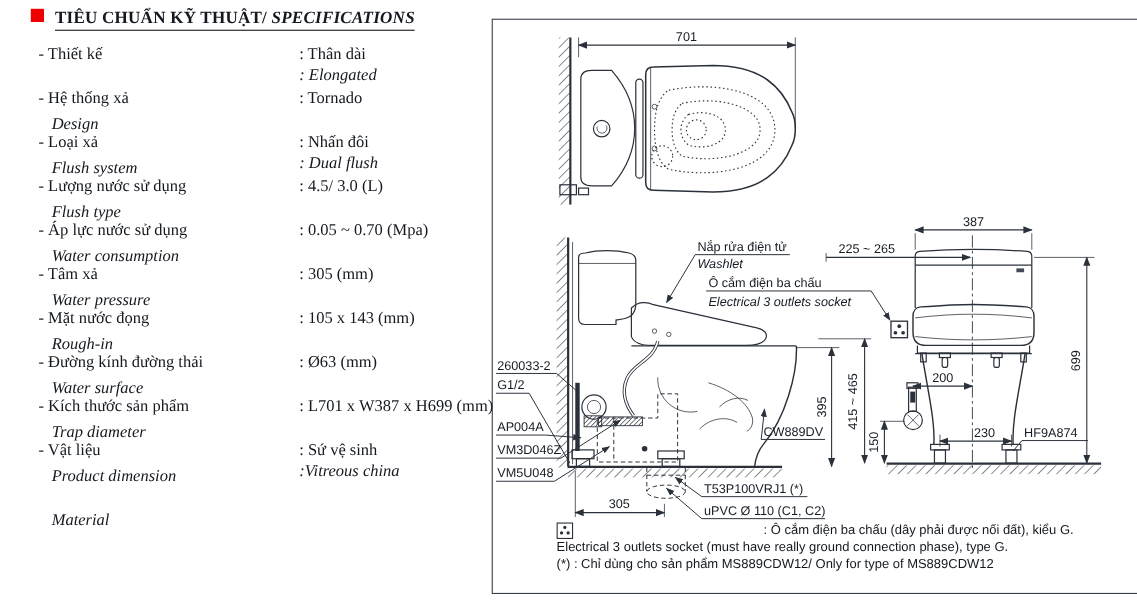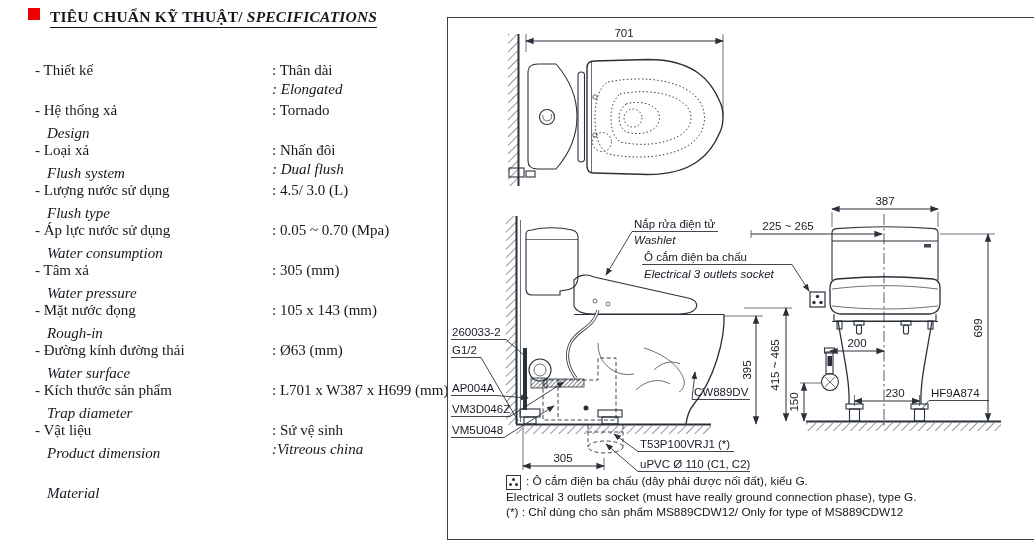--- a/index.html
+++ b/index.html
@@ -4,21 +4,21 @@
 <style>
   html,body{margin:0;padding:0;}
   body{width:1034px;height:558px;background:#ffffff;position:relative;overflow:hidden;
        font-family:"Liberation Serif", serif;color:#14181f;}
   
   .hdr{position:absolute;left:28px;top:8px;display:flex;align-items:flex-start;}
   .bullet{width:12px;height:12px;background:#ee0000;display:inline-block;margin-right:10px;}
   .title{font-size:15.5px;font-weight:bold;border-bottom:1.6px solid #14181f;padding-bottom:1px;letter-spacing:.2px;}
   .title .en{font-style:italic;}
   
-  .specs{position:absolute;left:35px;top:61px;width:405px;}
+  .specs{position:absolute;left:35px;top:41px;width:405px;}
   .row{position:relative;height:40px;font-size:15px;line-height:18.5px;}
   .lbl2{margin-left:12px;font-style:italic;margin-top:44px;}
   .val{position:absolute;left:237px;top:0;width:190px;}
   .val .v2{font-style:italic;}
   
   .panel{position:absolute;left:447px;top:17px;width:608px;height:523px;
          border:1.5px solid #39404b;box-sizing:border-box;}
   .panel svg{display:block;}
   text{font-family:"Liberation Sans", sans-serif;font-size:11.5px;fill:#161c25;}
   text.it{font-style:italic;}
@@ -31,21 +31,21 @@
   .dash{stroke:#2b313b;stroke-width:0.9;fill:none;stroke-dasharray:4 2.6;}
   .dot{stroke:#2b313b;stroke-width:1;fill:none;stroke-dasharray:1.4 2.4;}
   .cl{stroke:#2b313b;stroke-width:0.8;fill:none;stroke-dasharray:11 3 2.5 3;}
   
   .notes{position:absolute;left:58px;top:456px;width:470px;font-family:"Liberation Sans",sans-serif;
          font-size:11.8px;line-height:15.5px;color:#14181f;}
   .nrow{position:relative;}
   .plug{position:absolute;left:0;top:1px;width:13px;height:13px;border:1.3px solid #2b313b;display:inline-block;}
   .plug i{position:absolute;width:3px;height:3px;border-radius:50%;background:#2b313b;}
   .plug .d1{left:5px;top:2px;} .plug .d2{left:2px;top:7px;} .plug .d3{left:8px;top:7px;}
-  .n1{margin-left:20px;}
+  .n1{margin-left:20px;text-align:right;}
   .nit{}
 </style>
 </head>
 <body>
 
 <div class="hdr">
   <span class="bullet"></span>
   <span class="title"><span>TIÊU CHUẨN KỸ THUẬT/ </span><span class="en">SPECIFICATIONS</span></span>
 </div>
 

